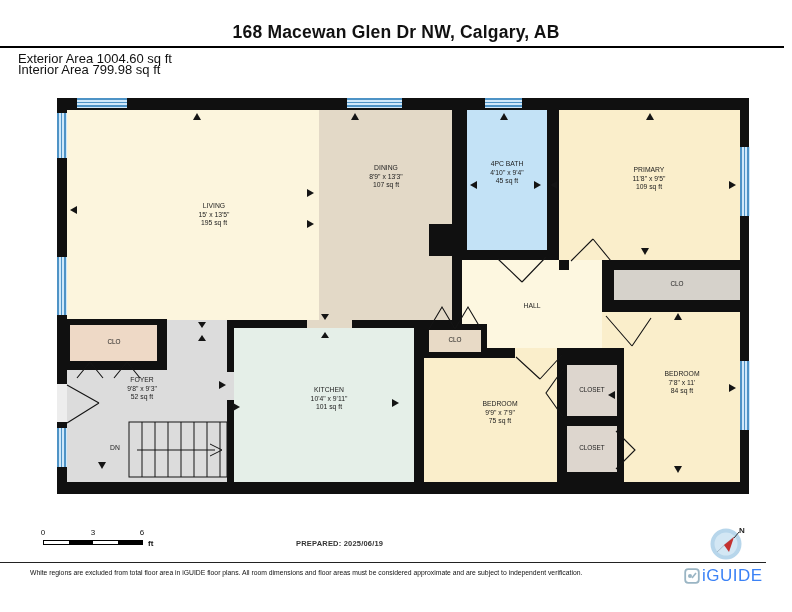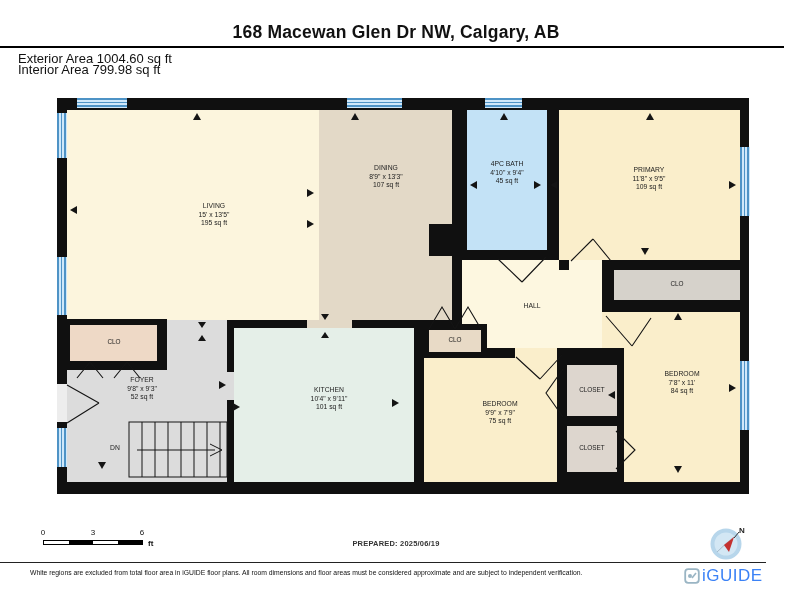--- a/index.html
+++ b/index.html
@@ -20,21 +20,21 @@
   .win-v{background:repeating-linear-gradient(to right,#4e93c6 0 1.8px,#cfe8fa 1.8px 3.6px);}
   .lab{position:absolute;text-align:center;color:#1c1c1c;font-size:6.8px;line-height:8.6px;}
   .lab.small{font-size:6.4px;}
   svg.anno{position:absolute;left:0;top:0;pointer-events:none;}
   
   .scale-num{position:absolute;font-size:8px;color:#111;width:12px;text-align:center;}
   .scale-bar{position:absolute;left:43px;top:540px;width:100px;height:5px;border:1px solid #000;
              display:flex;box-sizing:border-box;}
   .scale-bar .seg{flex:1;height:100%;}
   .scale-ft{position:absolute;left:148px;top:539px;font-size:8px;font-weight:bold;}
-  .prepared{position:absolute;left:296px;top:539px;width:200px;text-align:center;
+  .prepared{position:absolute;left:296px;top:539px;width:200px;
             font-size:7.5px;font-weight:bold;color:#333;letter-spacing:.2px;}
   .bottom-rule{position:absolute;left:0;top:562px;width:766px;height:1px;background:#222;}
   .disclaimer{position:absolute;left:30px;top:569px;width:700px;font-size:6.8px;color:#111;}
   .logo{position:absolute;left:684px;top:566px;display:flex;align-items:center;}
   .logo-text{font-size:17px;color:#3b82f6;letter-spacing:.5px;margin-left:2px;}
   .compass{position:absolute;left:706px;top:520px;}
 </style>
 </head>
 <body>
 

